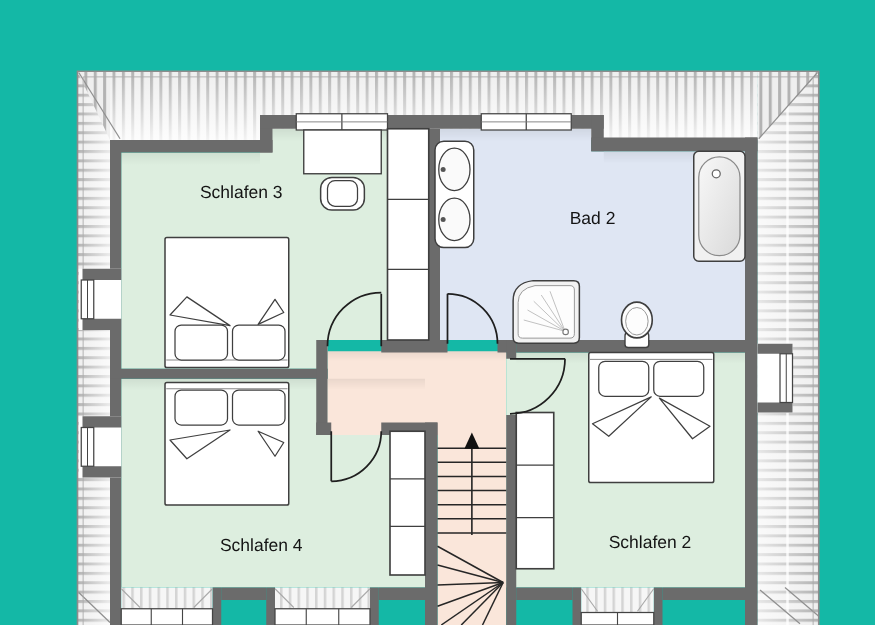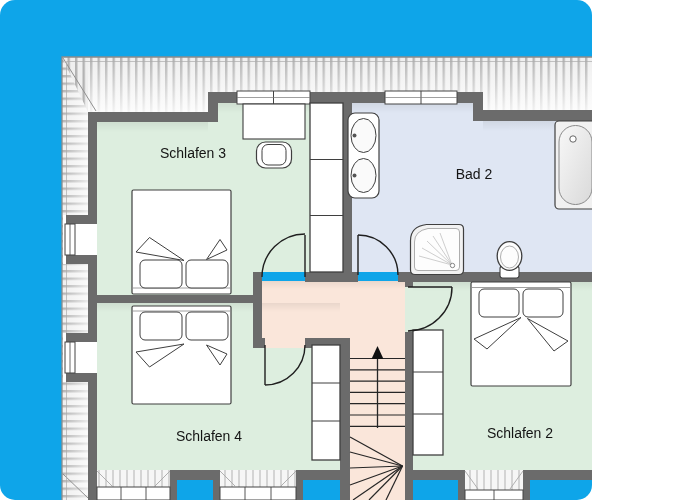--- a/index.html
+++ b/index.html
@@ -1,16 +1,16 @@
 <!DOCTYPE html>
 <html><head>
 <meta charset="utf-8">
 <style>
   html,body{margin:0;padding:0;background:#ffffff;}
-  #stage{position:relative;width:592px;height:500px;background:#0ea5e9;overflow:hidden;border-radius:15px;}
+  #stage{position:relative;width:700px;height:500px;background:#14b8a6;overflow:hidden;}
   svg{display:block;}
   text.room-label{font-family:"Liberation Sans","DejaVu Sans",sans-serif;font-size:14px;fill:#141414;}
 </style>
 </head>
 <body>
 
 <div id="stage">
 <svg width="700" height="500" viewBox="0 0 700 500">
   <defs>
     <pattern id="hatchV" width="7.5" height="8" patternUnits="userSpaceOnUse">

